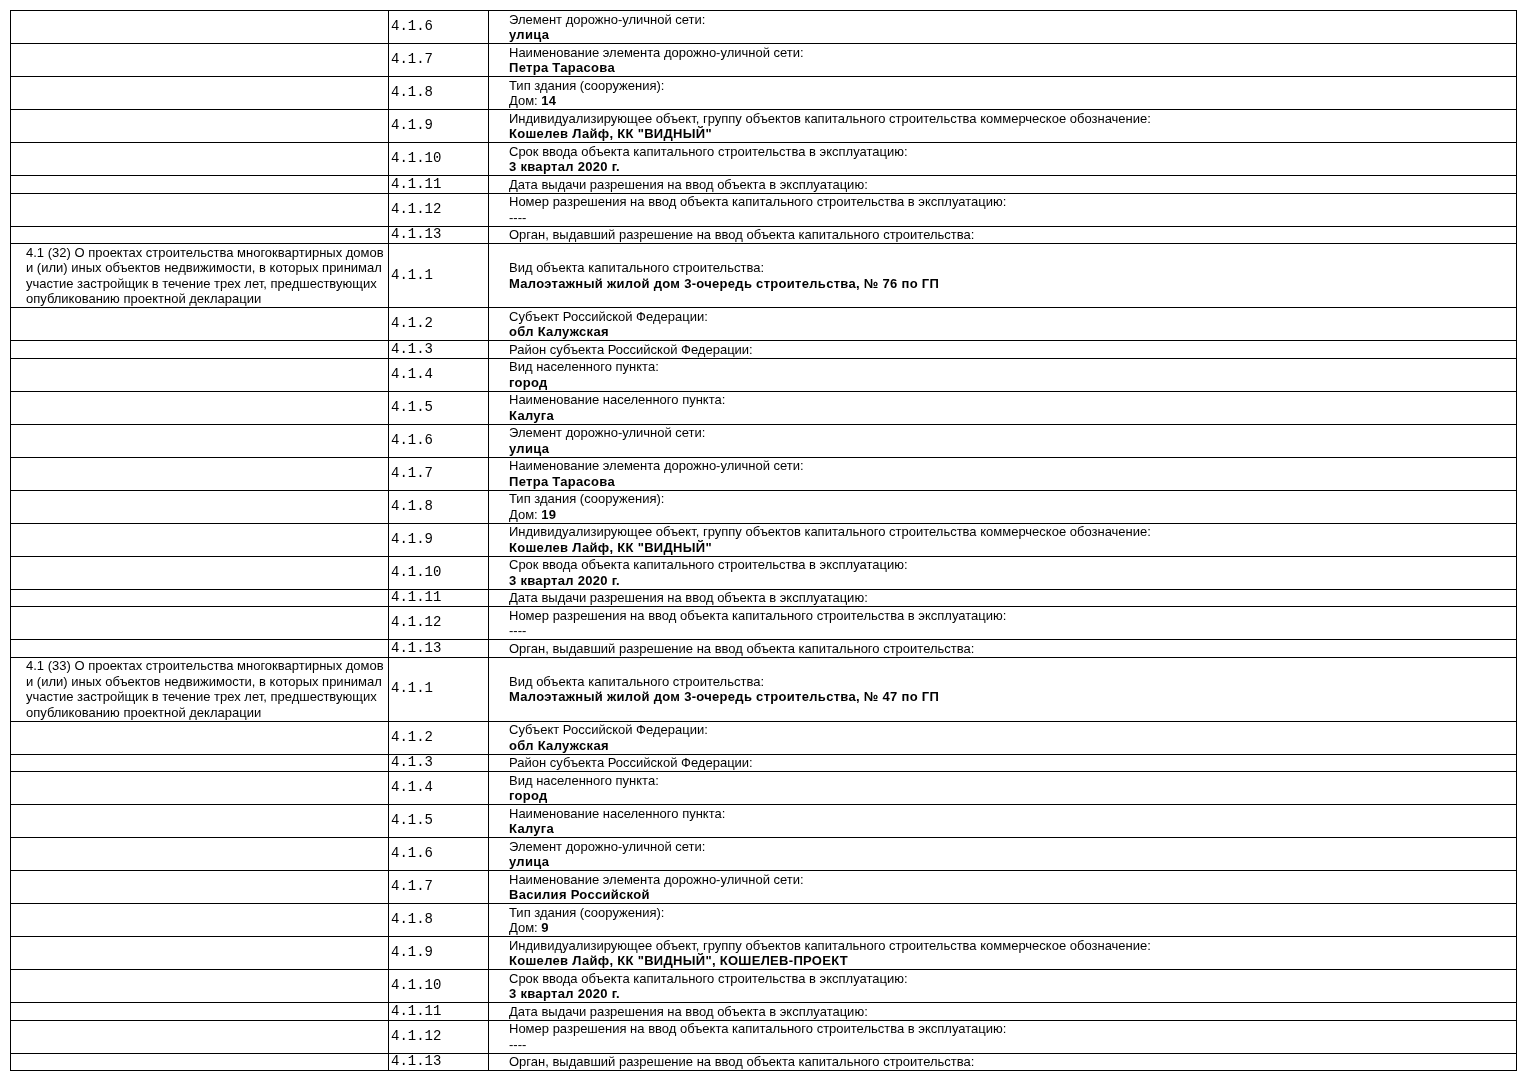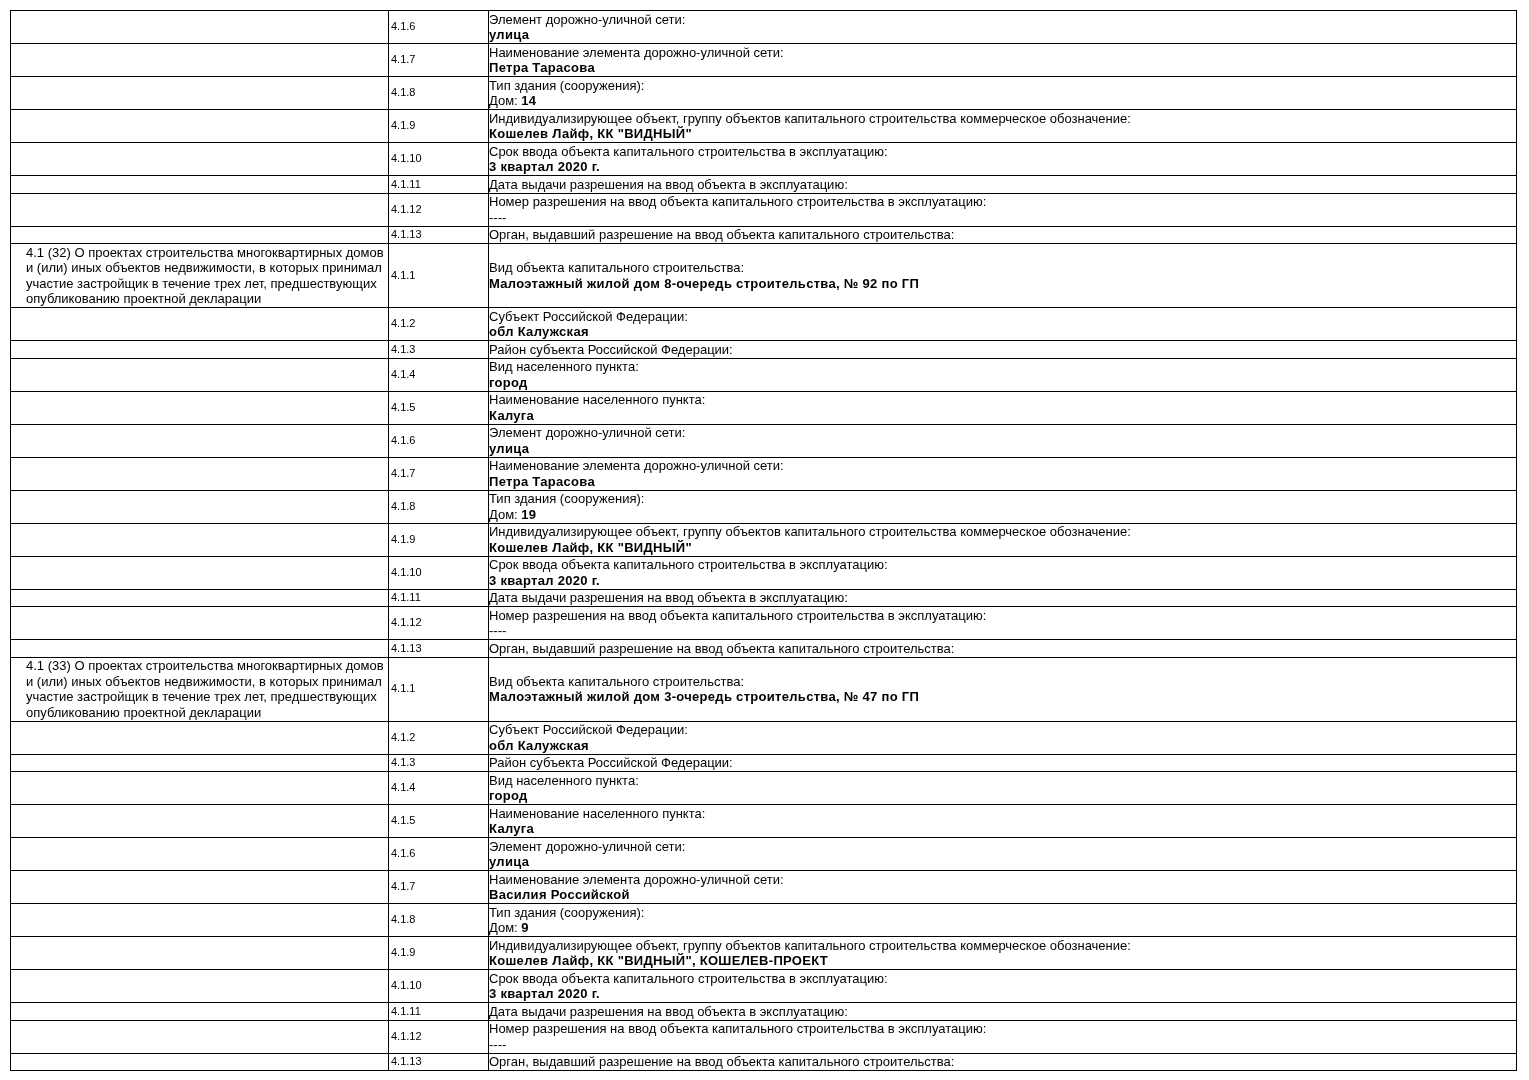--- a/index.html
+++ b/index.html
@@ -27,24 +27,25 @@
     line-height: 15.5px;
     padding: 0.5px 3px 0.5px 2px;
     overflow: hidden;
     word-wrap: break-word;
   }
   td.col-desc {
     vertical-align: top;
     padding-left: 15px;
   }
   td.col-num {
-    font-size: 11px;
+    font-size: 14px;
+    font-family: Liberation Mono, monospace;
   }
   td.col-content {
-    padding-left: 0;
+    padding-left: 20px;
   }
   .field-label {
     font-weight: normal;
   }
   .field-value {
     font-weight: bold;
     letter-spacing: 0.3px;
   }
   .field-value .vprefix {
     font-weight: normal;
@@ -126,21 +127,21 @@
         <td class="col-num">4.1.13</td>
         <td class="col-content">
           <div class="field-label">Орган, выдавший разрешение на ввод объекта капитального строительства:</div>
         </td>
       </tr>
       <tr>
         <td class="col-desc">4.1 (32) О проектах строительства многоквартирных домов и (или) иных объектов недвижимости, в которых принимал участие застройщик в течение трех лет, предшествующих опубликованию проектной декларации</td>
         <td class="col-num">4.1.1</td>
         <td class="col-content">
           <div class="field-label">Вид объекта капитального строительства:</div>
-          <div class="field-value">Малоэтажный жилой дом 8-очередь строительства, № 92 по ГП</div>
+          <div class="field-value">Малоэтажный жилой дом 3-очередь строительства, № 76 по ГП</div>
         </td>
       </tr>
       <tr>
         <td class="col-desc"></td>
         <td class="col-num">4.1.2</td>
         <td class="col-content">
           <div class="field-label">Субъект Российской Федерации:</div>
           <div class="field-value">обл Калужская</div>
         </td>
       </tr>

